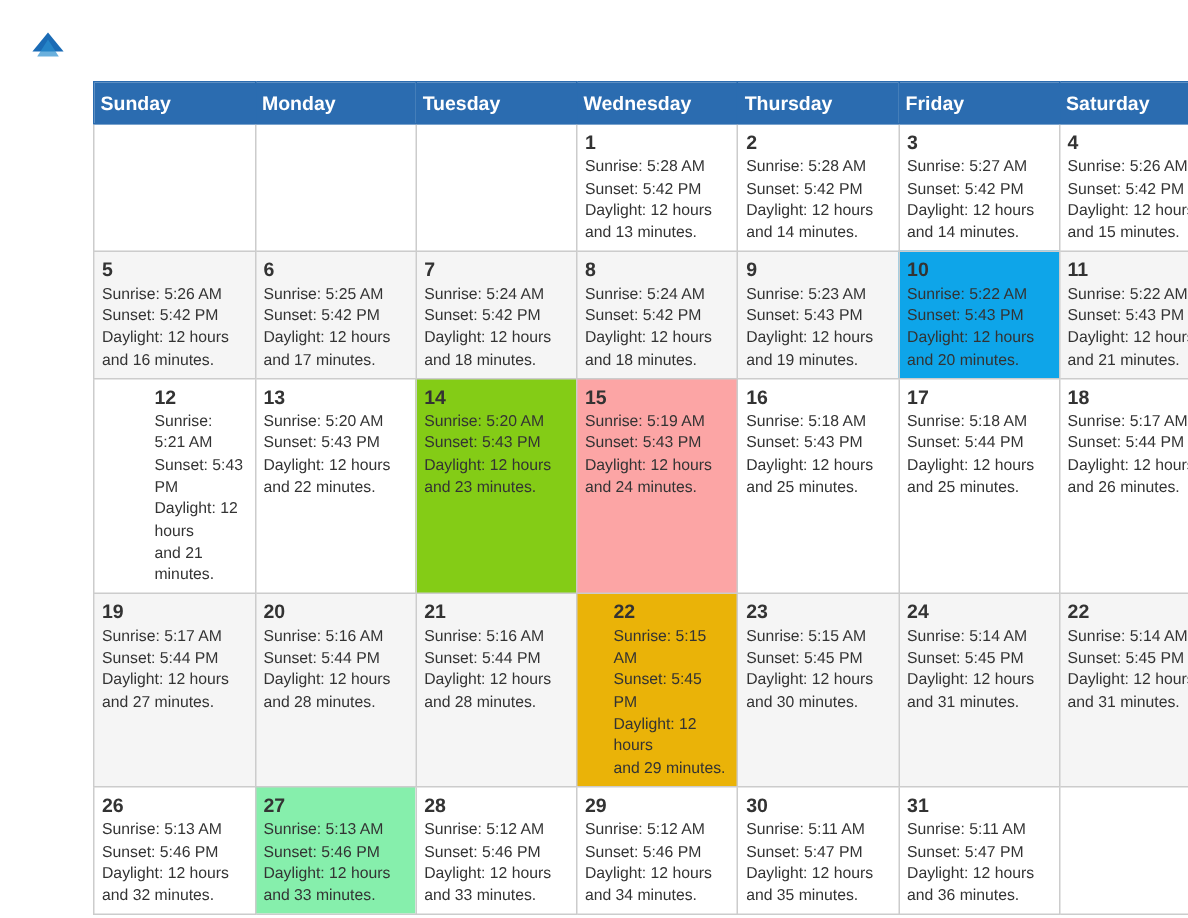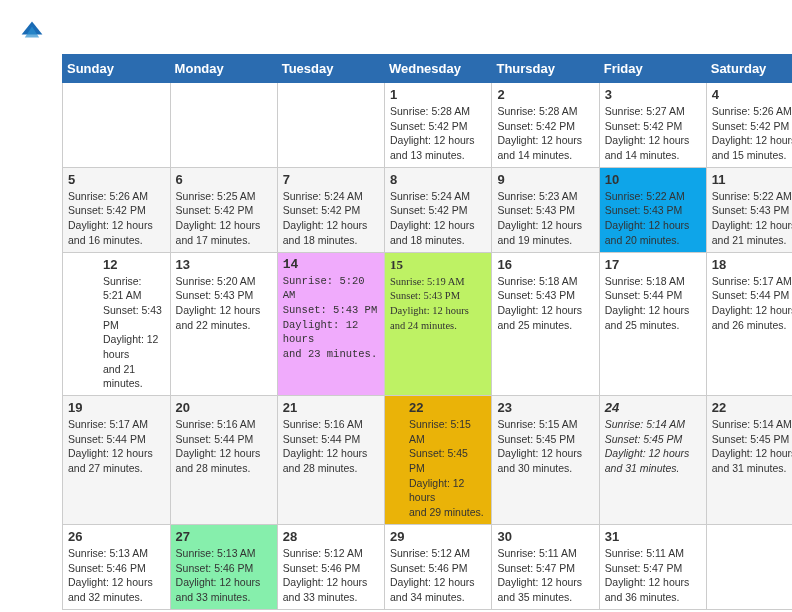--- a/index.html
+++ b/index.html
@@ -223,28 +223,28 @@
 Daylight: 12 hours
 and 21 minutes.</div>
         </td>
         <td style="background: rgb(255, 255, 255);">
           <div class="day-num">13</div>
           <div class="day-info" style="white-space: pre-line;">Sunrise: 5:20 AM
 Sunset: 5:43 PM
 Daylight: 12 hours
 and 22 minutes.</div>
         </td>
-        <td style="background: #f0abfc; font-family: Liberation Mono, monospace;">
+        <td style="background: #84cc16;">
           <div class="day-num">14</div>
           <div class="day-info" style="white-space: pre-line;">Sunrise: 5:20 AM
 Sunset: 5:43 PM
 Daylight: 12 hours
 and 23 minutes.</div>
         </td>
-        <td style="background: #bef264; font-family: Liberation Serif, serif;">
+        <td style="background: #fca5a5;">
           <div class="day-num">15</div>
           <div class="day-info" style="white-space: pre-line;">Sunrise: 5:19 AM
 Sunset: 5:43 PM
 Daylight: 12 hours
 and 24 minutes.</div>
         </td>
         <td style="background: rgb(255, 255, 255);">
           <div class="day-num">16</div>
           <div class="day-info" style="white-space: pre-line;">Sunrise: 5:18 AM
 Sunset: 5:43 PM
@@ -295,21 +295,21 @@
 Daylight: 12 hours
 and 29 minutes.</div>
         </td>
         <td style="background: rgb(245, 245, 245);">
           <div class="day-num">23</div>
           <div class="day-info" style="white-space: pre-line;">Sunrise: 5:15 AM
 Sunset: 5:45 PM
 Daylight: 12 hours
 and 30 minutes.</div>
         </td>
-        <td style="background: rgb(245, 245, 245); font-style: italic;">
+        <td style="background: rgb(245, 245, 245);">
           <div class="day-num">24</div>
           <div class="day-info" style="white-space: pre-line;">Sunrise: 5:14 AM
 Sunset: 5:45 PM
 Daylight: 12 hours
 and 31 minutes.</div>
         </td>
         <td style="background: rgb(245, 245, 245);">
           <div class="day-num">22</div>
           <div class="day-info" style="white-space: pre-line;">Sunrise: 5:14 AM
 Sunset: 5:45 PM

